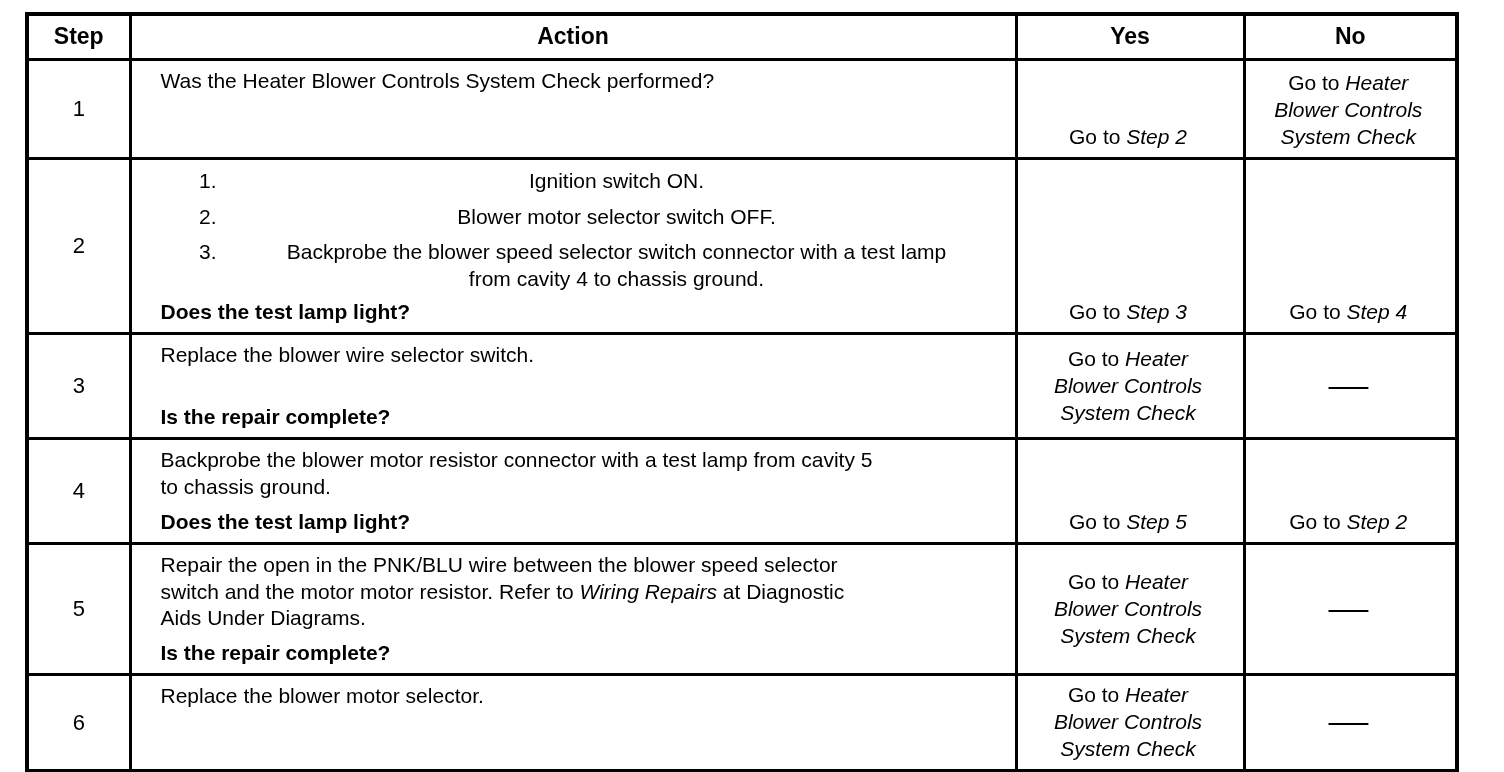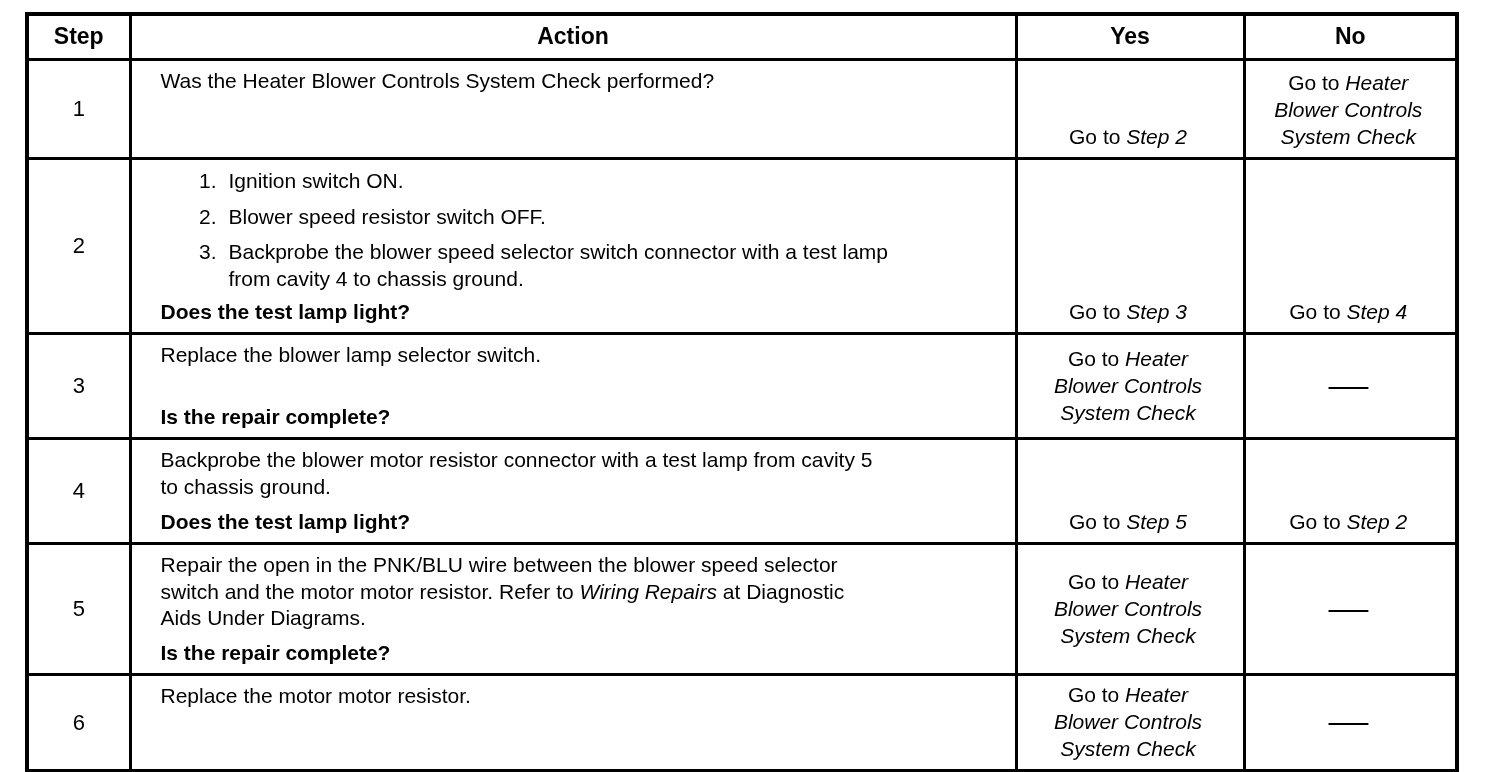--- a/index.html
+++ b/index.html
@@ -77,21 +77,21 @@
   }
   .item:first-child { margin-top: 1px; }
   .item .num {
     width: 27px;
     flex: 0 0 27px;
     text-align: right;
     padding-right: 12px;
     font-size: 21px;
     line-height: 26.5px;
   }
-  .item .itxt { flex: 1 1 auto; }
+  .item .itxt { flex: 1 1 auto; text-align: center; }
   .question { margin-top: auto; font-weight: bold; }
   
   .goto-cell .cell {
     padding: 5px 4px 7px 0;
     text-align: center;
   }
   .align-bottom { justify-content: flex-end; }
   .align-center { justify-content: center; }
   .goto-cell .line { line-height: 27px; white-space: nowrap; }
   .it { font-style: italic; }
@@ -149,21 +149,21 @@
             <div class="cell">
               <div class="item">
                 <span class="num">1.</span>
                 <div class="itxt">
                   <div class="line"><span>Ignition switch ON.</span></div>
                 </div>
               </div>
               <div class="item">
                 <span class="num">2.</span>
                 <div class="itxt">
-                  <div class="line"><span>Blower speed resistor switch OFF.</span></div>
+                  <div class="line"><span>Blower motor selector switch OFF.</span></div>
                 </div>
               </div>
               <div class="item">
                 <span class="num">3.</span>
                 <div class="itxt">
                   <div class="line"><span>Backprobe the blower speed selector switch connector with a test lamp</span></div>
                   <div class="line"><span>from cavity 4 to chassis ground.</span></div>
                 </div>
               </div>
               <div class="line question">Does the test lamp light?</div>
@@ -178,21 +178,21 @@
             <div class="cell align-bottom">
               <div class="line"><span>Go to </span><span class="it">Step 4</span></div>
             </div>
           </td>
         </tr>
         <tr>
           <td class="step-cell"><span>3</span></td>
           <td class="action-cell">
             <div class="cell">
               <div class="para">
-                <div class="line"><span>Replace the blower lamp selector switch.</span></div>
+                <div class="line"><span>Replace the blower wire selector switch.</span></div>
               </div>
               <div class="line question">Is the repair complete?</div>
             </div>
           </td>
           <td class="goto-cell">
             <div class="cell align-center">
               <div class="line"><span>Go to </span><span class="it">Heater</span></div>
               <div class="line"><span class="it">Blower Controls</span></div>
               <div class="line"><span class="it">System Check</span></div>
             </div>
@@ -248,21 +248,21 @@
             <div class="cell align-center">
               <div class="line"><span class="dash">—</span></div>
             </div>
           </td>
         </tr>
         <tr>
           <td class="step-cell"><span>6</span></td>
           <td class="action-cell">
             <div class="cell">
               <div class="para">
-                <div class="line"><span>Replace the motor motor resistor.</span></div>
+                <div class="line"><span>Replace the blower motor selector.</span></div>
               </div>
             </div>
           </td>
           <td class="goto-cell">
             <div class="cell align-center">
               <div class="line"><span>Go to </span><span class="it">Heater</span></div>
               <div class="line"><span class="it">Blower Controls</span></div>
               <div class="line"><span class="it">System Check</span></div>
             </div>
           </td>

